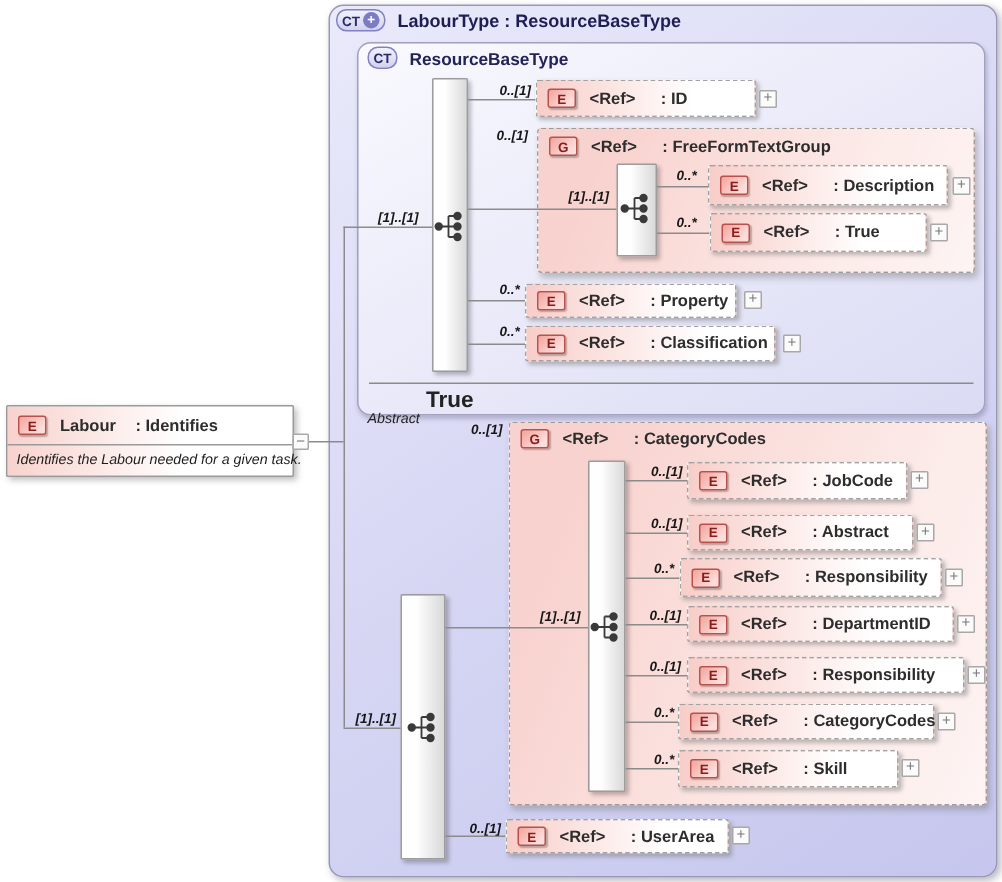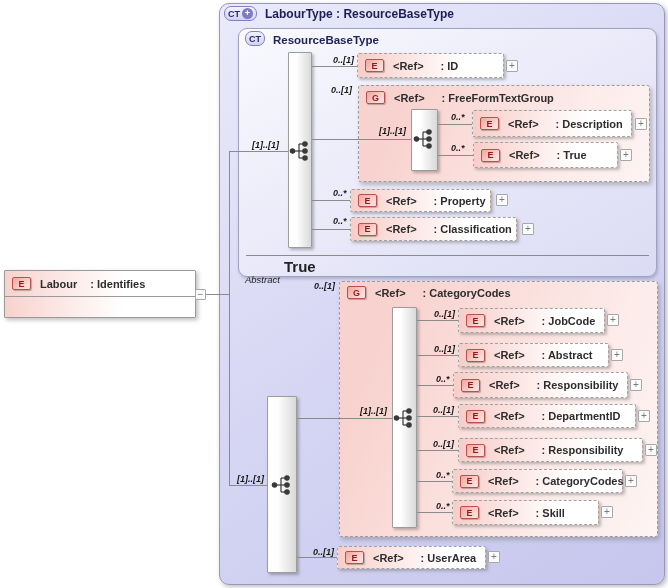--- a/index.html
+++ b/index.html
@@ -260,20 +260,21 @@
     <span class="ref">&lt;Ref&gt;</span>
     <span class="nm">: UserArea</span>
   </div>
 
   <div class="labour">
     <div class="labour-title">
       <span class="badge">E</span>
       <span class="ref">Labour</span>
       <span class="nm" style="margin-left:13px;">: Identifies</span>
     </div>
+    <div class="labour-ann">Identifies the Labour needed for a given task.</div>
   </div>
 
   <span class="card" style="left:252px;top:140px;">[1]..[1]</span>
   <span class="card" style="left:333px;top:55px;">0..[1]</span>
   <span class="card" style="left:331px;top:85px;">0..[1]</span>
   <span class="card" style="left:379px;top:126px;">[1]..[1]</span>
   <span class="card" style="left:451px;top:112px;">0..*</span>
   <span class="card" style="left:451px;top:143px;">0..*</span>
   <span class="card" style="left:333px;top:188px;">0..*</span>
   <span class="card" style="left:333px;top:216px;">0..*</span>

